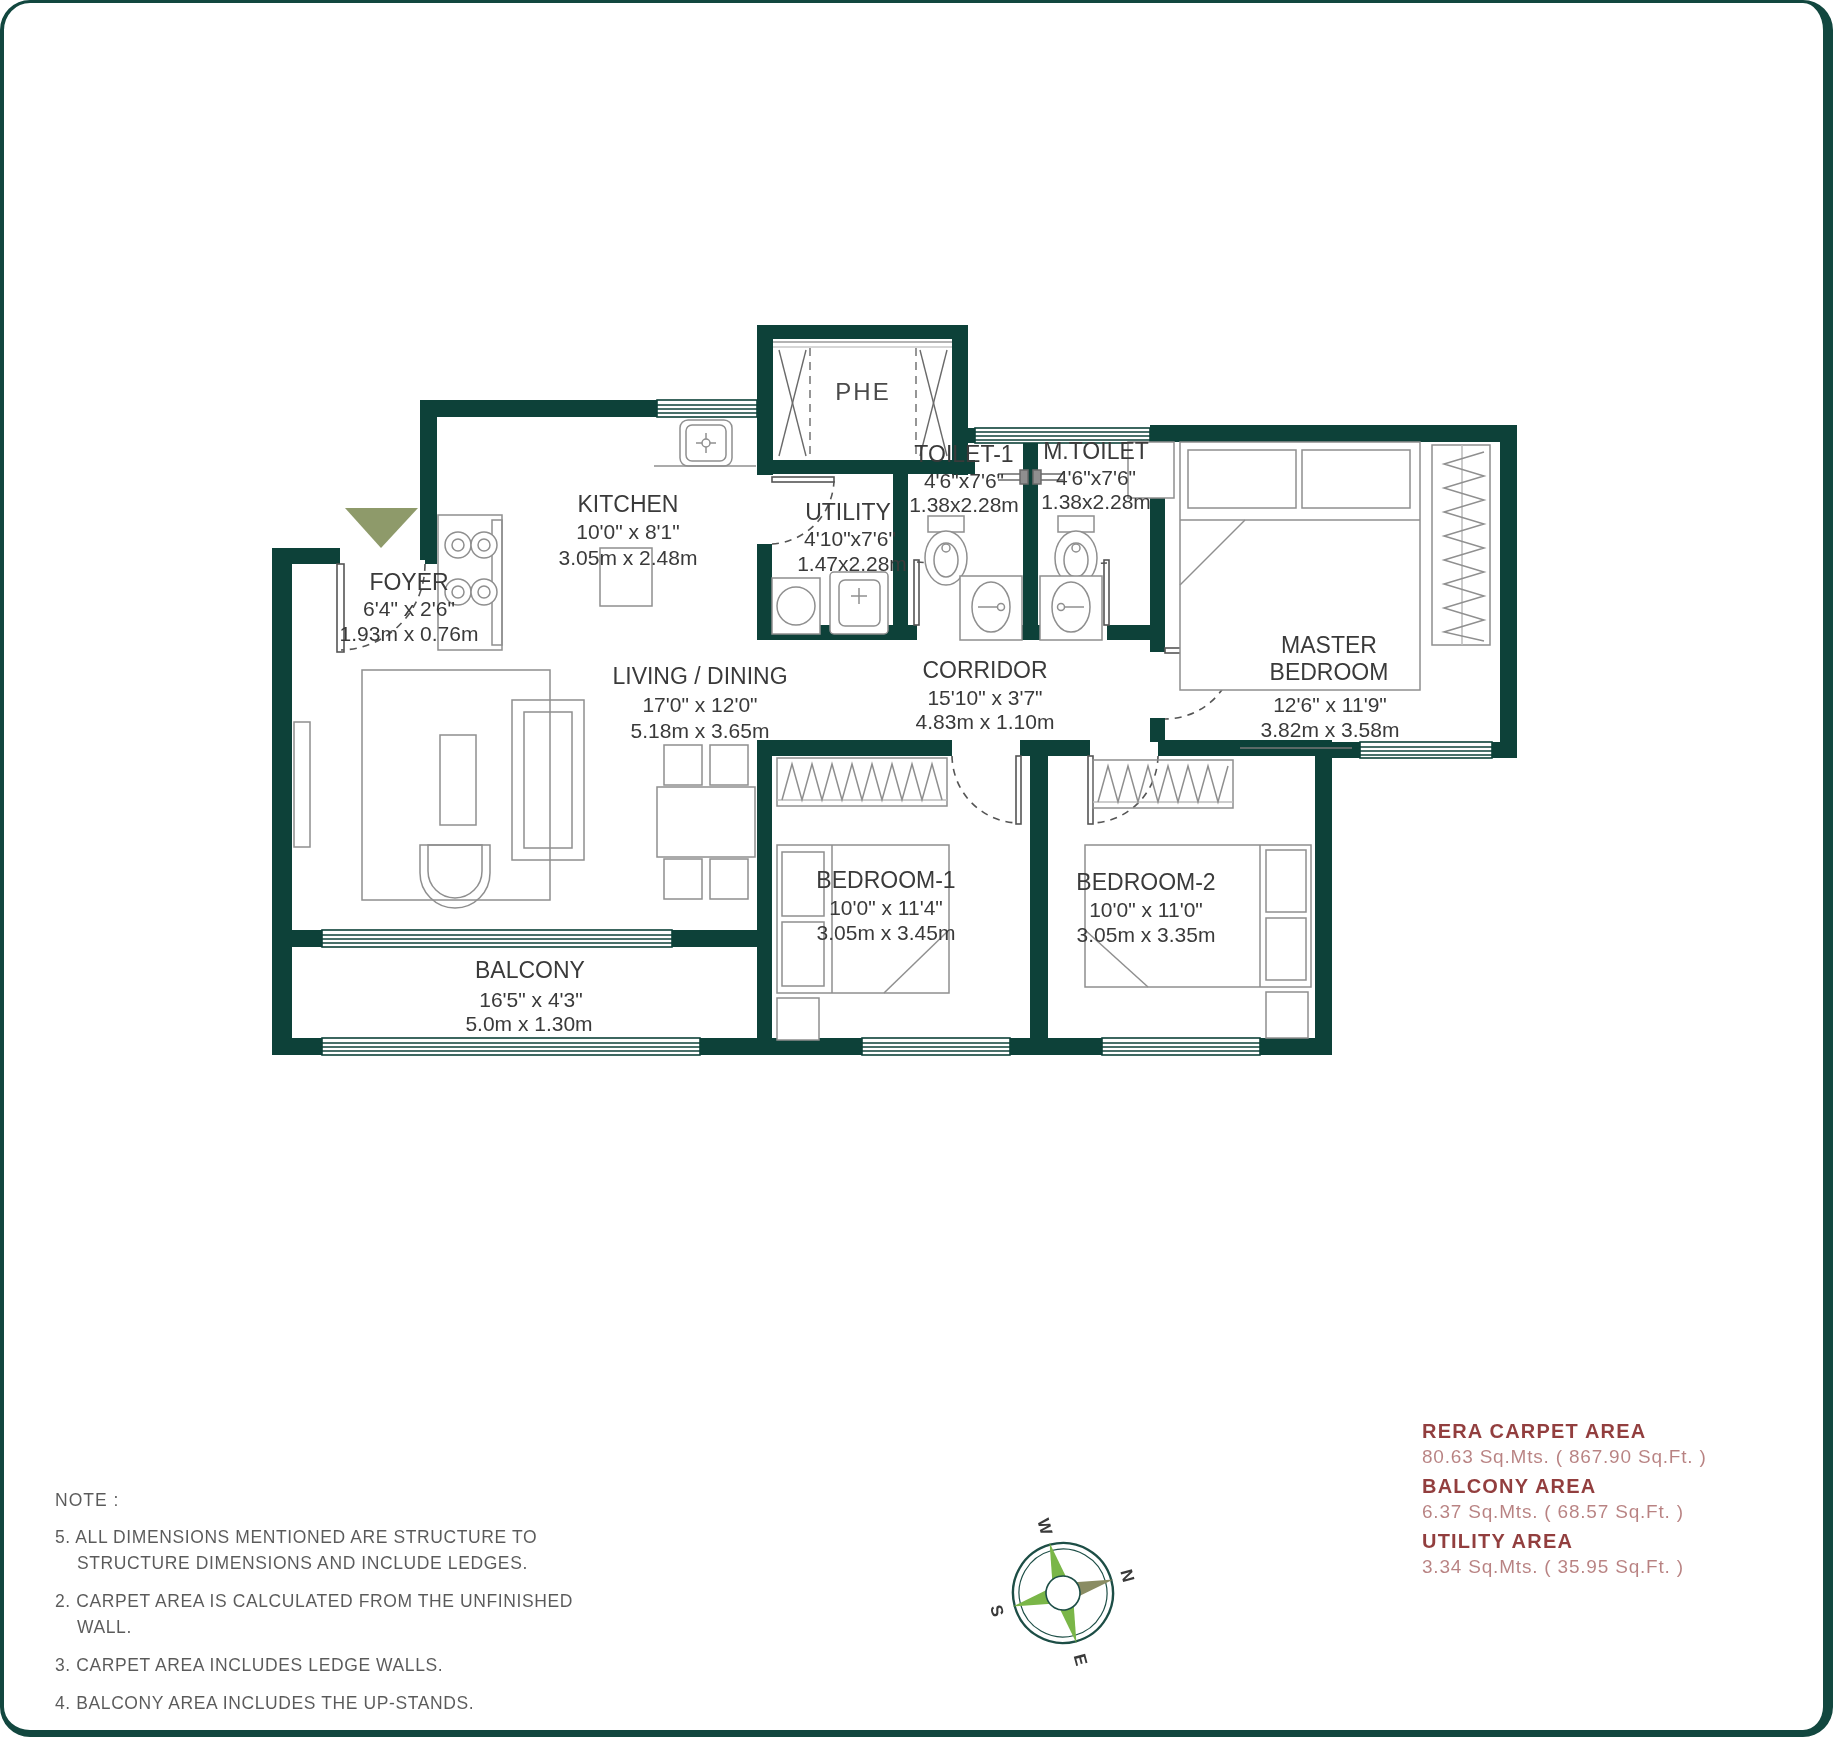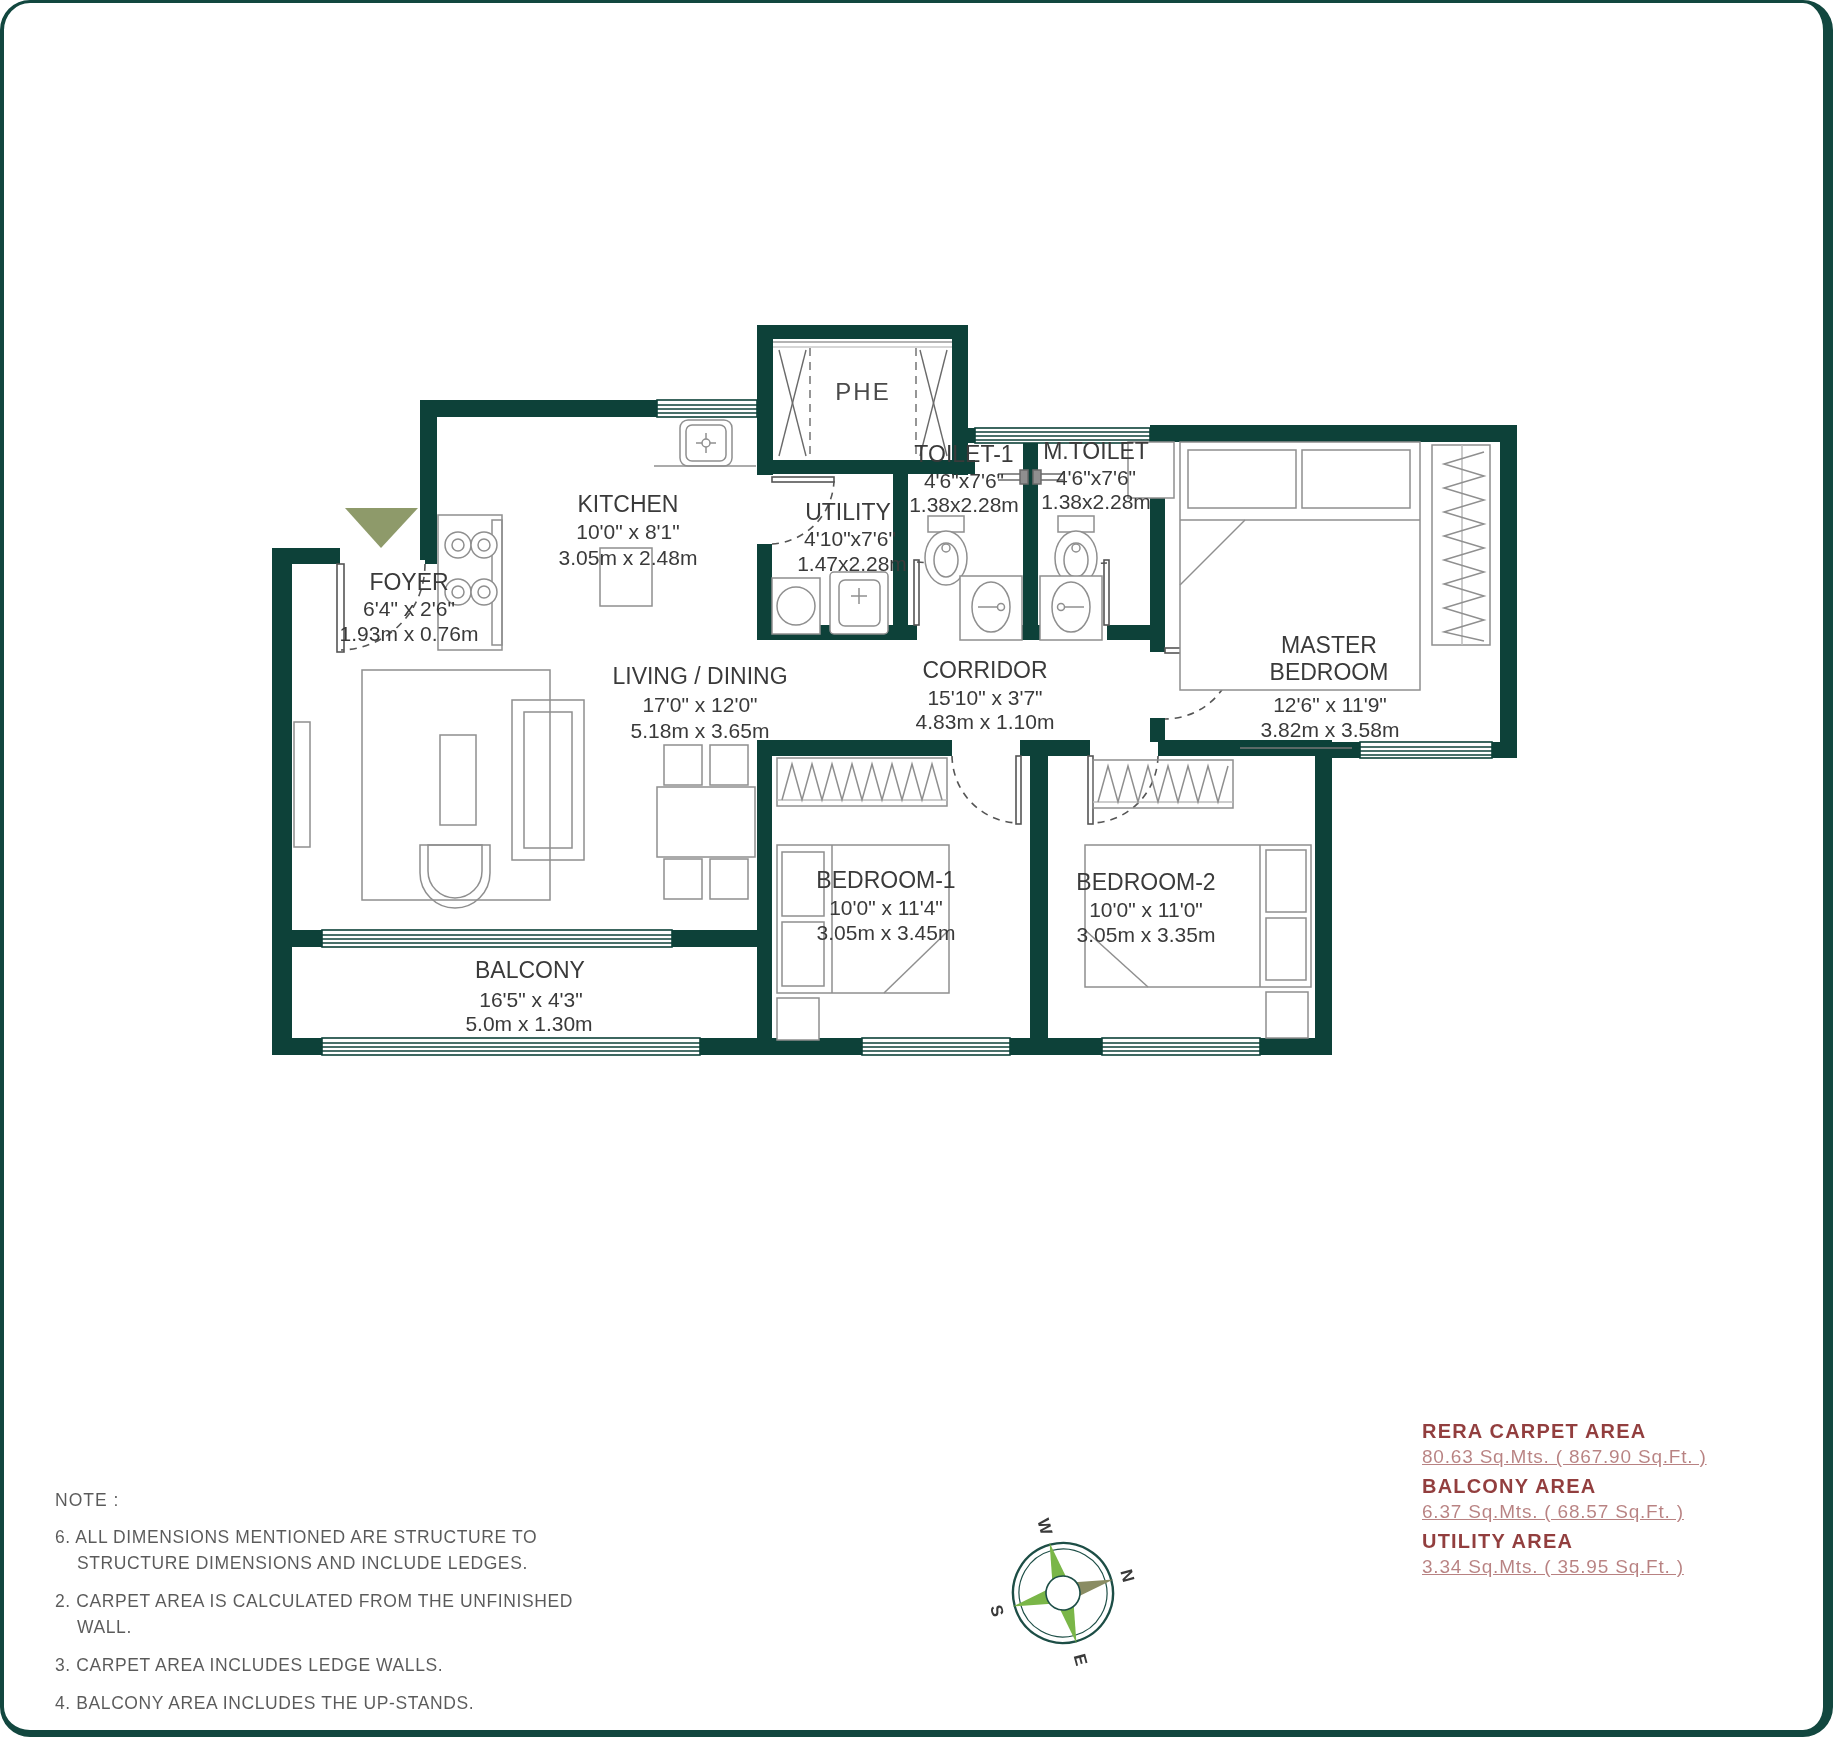--- a/index.html
+++ b/index.html
@@ -14,21 +14,21 @@
   .phe-t{font-size:24px;fill:#4a4a4a;letter-spacing:2px;}
   
   .notes{position:absolute;left:55px;top:1440px;width:565px;color:#1c1c1c;
          font-size:17.5px;line-height:1.45;opacity:.72;filter:blur(.45px);}
   .notes .nh{margin-bottom:12px;letter-spacing:1px;margin-top:48px;}
   .notes .ni{margin-bottom:13px;text-indent:-22px;padding-left:22px;letter-spacing:.6px;}
   
   .areas{position:absolute;left:1422px;top:1420px;width:360px;color:#7f1d1d;}
   .areas .ab{margin-bottom:7px;}
   .areas .al{font-size:20px;font-weight:bold;letter-spacing:1.2px;opacity:.85;filter:blur(.5px);margin-bottom:3px;}
-  .areas .av{font-size:19px;letter-spacing:.8px;opacity:.55;filter:blur(.7px);margin-bottom:6px;text-decoration:underline;}
+  .areas .av{font-size:19px;letter-spacing:.8px;opacity:.55;filter:blur(.7px);margin-bottom:6px;}
   .compass{position:absolute;left:986px;top:1516px;}
 </style>
 </head>
 <body>
 
 <div id="canvas">
   <div id="frame"></div>
 
   <svg id="plan-svg" width="1833" height="1737" viewBox="0 0 1833 1737">
 
@@ -356,21 +356,21 @@
       <text class="rdim" x="1146" y="942">3.05m x 3.35m</text>
 
       <text class="rname" x="530" y="978">BALCONY</text>
       <text class="rdim" x="531" y="1007">16'5" x 4'3"</text>
       <text class="rdim" x="529" y="1031">5.0m x 1.30m</text>
     </g>
   </svg>
 
   <div class="notes">
     <div class="nh">NOTE :</div>
-    <div class="ni">6.  ALL DIMENSIONS MENTIONED ARE STRUCTURE TO STRUCTURE DIMENSIONS AND INCLUDE LEDGES.</div>
+    <div class="ni">5.  ALL DIMENSIONS MENTIONED ARE STRUCTURE TO STRUCTURE DIMENSIONS AND INCLUDE LEDGES.</div>
     <div class="ni">2.  CARPET AREA IS CALCULATED FROM THE UNFINISHED WALL.</div>
     <div class="ni">3.  CARPET AREA INCLUDES LEDGE WALLS.</div>
     <div class="ni">4.  BALCONY AREA INCLUDES THE UP-STANDS.</div>
   </div>
 
   <div class="areas">
     <div class="ab">
       <div class="al">RERA CARPET AREA</div>
       <div class="av">80.63 Sq.Mts. ( 867.90 Sq.Ft. )</div>
     </div>

